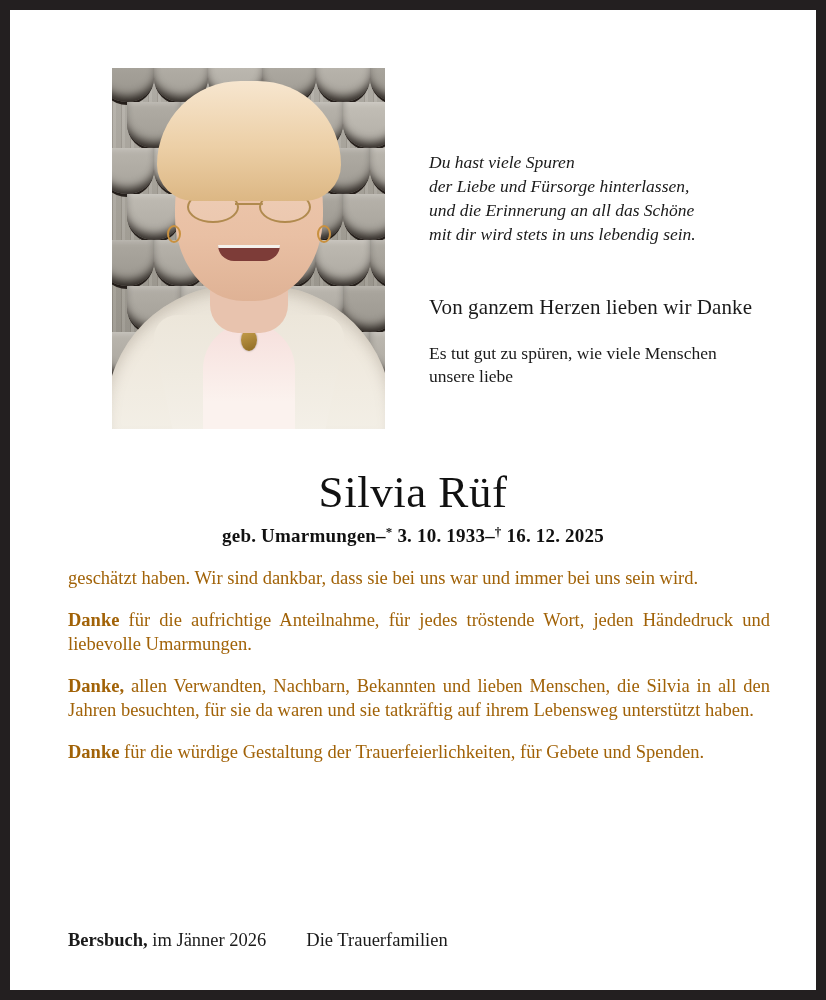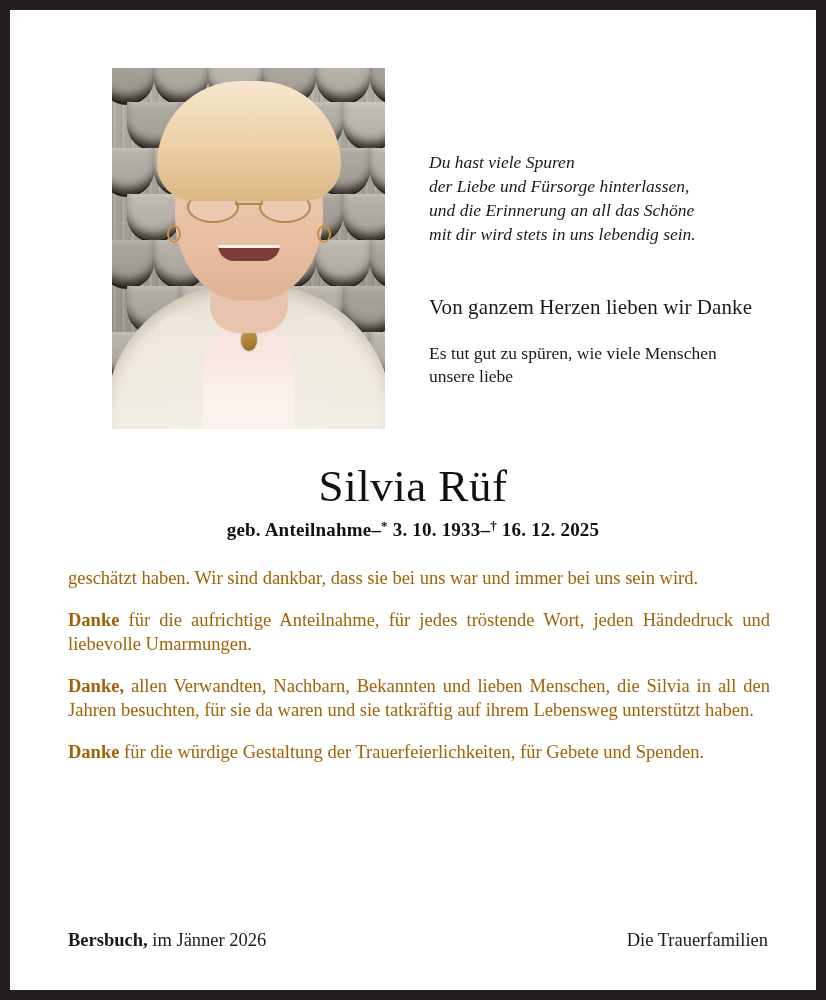--- a/index.html
+++ b/index.html
@@ -242,20 +242,21 @@
     left: 0;
     top: 450px;
     width: 100%;
     text-align: center;
   }
   .name {
     font-size: 45px;
     line-height: 52px;
     letter-spacing: 0.5px;
     color: #111;
+    margin-top: 6px;
   }
   .dates {
     margin-top: 6px;
     font-size: 19px;
     font-weight: bold;
     letter-spacing: 0.2px;
     color: #111;
   }
   .dates sup {
     font-size: 13px;
@@ -279,21 +280,21 @@
   .body-text p:last-child { margin-bottom: 0; }
   .body-text p b { font-weight: bold; }
 
   
   .footer {
     position: absolute;
     left: 58px;
     right: 48px;
     top: 920px;
     display: flex;
-    justify-content: space-between;
+    justify-content: flex-start;
     align-items: baseline;
     font-size: 18.5px;
     gap: 40px;
   }
   .footer .place b { font-weight: bold; }
   .footer .families { font-weight: normal; }
 </style>
 </head>
 <body>
 
@@ -401,21 +402,21 @@
 mit dir wird stets in uns lebendig sein.</div>
         <div class="thanks-head">Von ganzem Herzen lieben wir Danke</div>
         <div class="thanks-lead">Es tut gut zu spüren, wie viele Menschen
 unsere liebe</div>
       </div>
     </div>
 
     <div class="name-block">
       <div class="name">Silvia Rüf</div>
       <div class="dates">
-        <span>geb. Anteilnahme</span><span>–</span><sup>*</sup>&nbsp;<span>3. 10. 1933</span><span>–</span><sup>†</sup>&nbsp;<span>16. 12. 2025</span>
+        <span>geb. Umarmungen</span><span>–</span><sup>*</sup>&nbsp;<span>3. 10. 1933</span><span>–</span><sup>†</sup>&nbsp;<span>16. 12. 2025</span>
       </div>
     </div>
 
     <div class="body-text" id="body-text">
         <p><span>geschätzt haben. Wir sind dankbar, dass sie bei uns war und immer bei uns sein wird.</span></p>
         <p><b>Danke</b><span> für die aufrichtige Anteilnahme, für jedes tröstende Wort, jeden Händedruck und liebevolle Umarmungen.</span></p>
         <p><b>Danke,</b><span> allen Verwandten, Nachbarn, Bekannten und lieben Menschen, die Silvia in all den Jahren besuchten, für sie da waren und sie tatkräftig auf ihrem Lebensweg unterstützt haben.</span></p>
         <p><b>Danke</b><span> für die würdige Gestaltung der Trauerfeierlichkeiten, für Gebete und Spenden.</span></p>
       </div>
 

